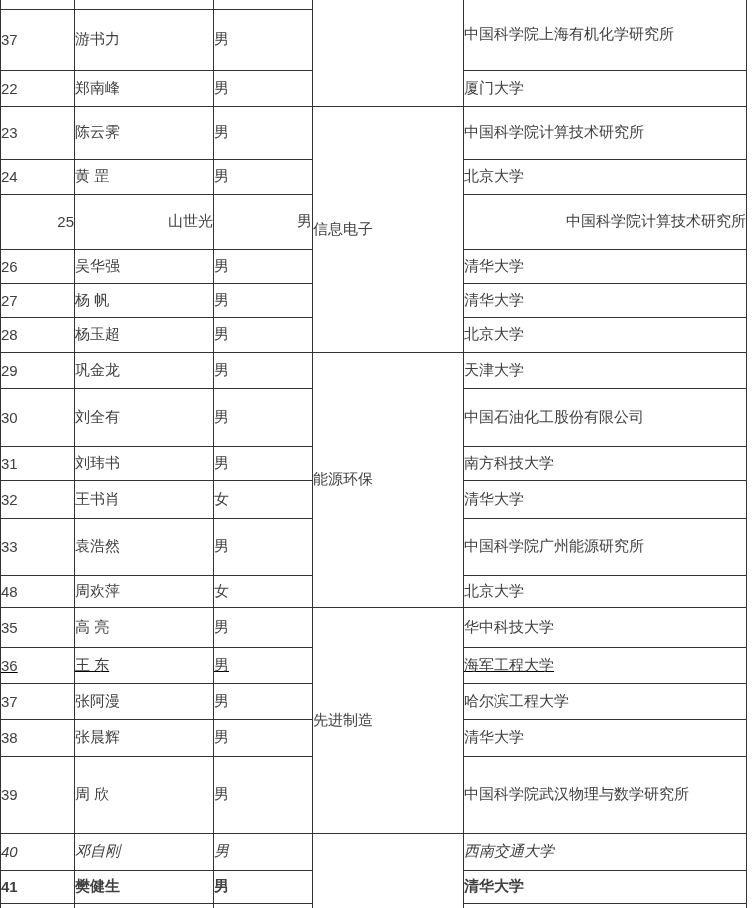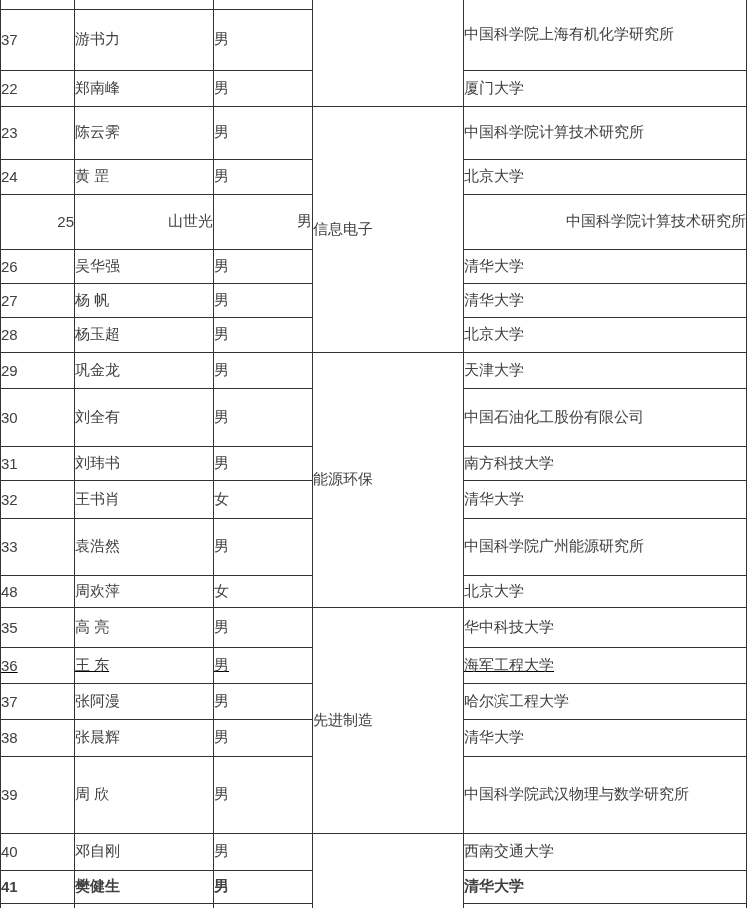--- a/index.html
+++ b/index.html
@@ -167,21 +167,21 @@
           <td class="c-name">张晨辉</td>
           <td class="c-sex">男</td>
           <td class="c-inst">清华大学</td>
         </tr>
         <tr style="height: 77px;">
           <td class="c-no">39</td>
           <td class="c-name">周 欣</td>
           <td class="c-sex">男</td>
           <td class="c-inst">中国科学院武汉物理与数学研究所</td>
         </tr>
-        <tr style="height: 37px;">
+        <tr style="height: 37px; font-style: italic;">
           <td class="c-no">40</td>
           <td class="c-name">邓自刚</td>
           <td class="c-sex">男</td>
           <td class="c-cat" rowspan="3"></td>
           <td class="c-inst">西南交通大学</td>
         </tr>
         <tr style="height: 33px; font-weight: bold;">
           <td class="c-no">41</td>
           <td class="c-name">樊健生</td>
           <td class="c-sex">男</td>

